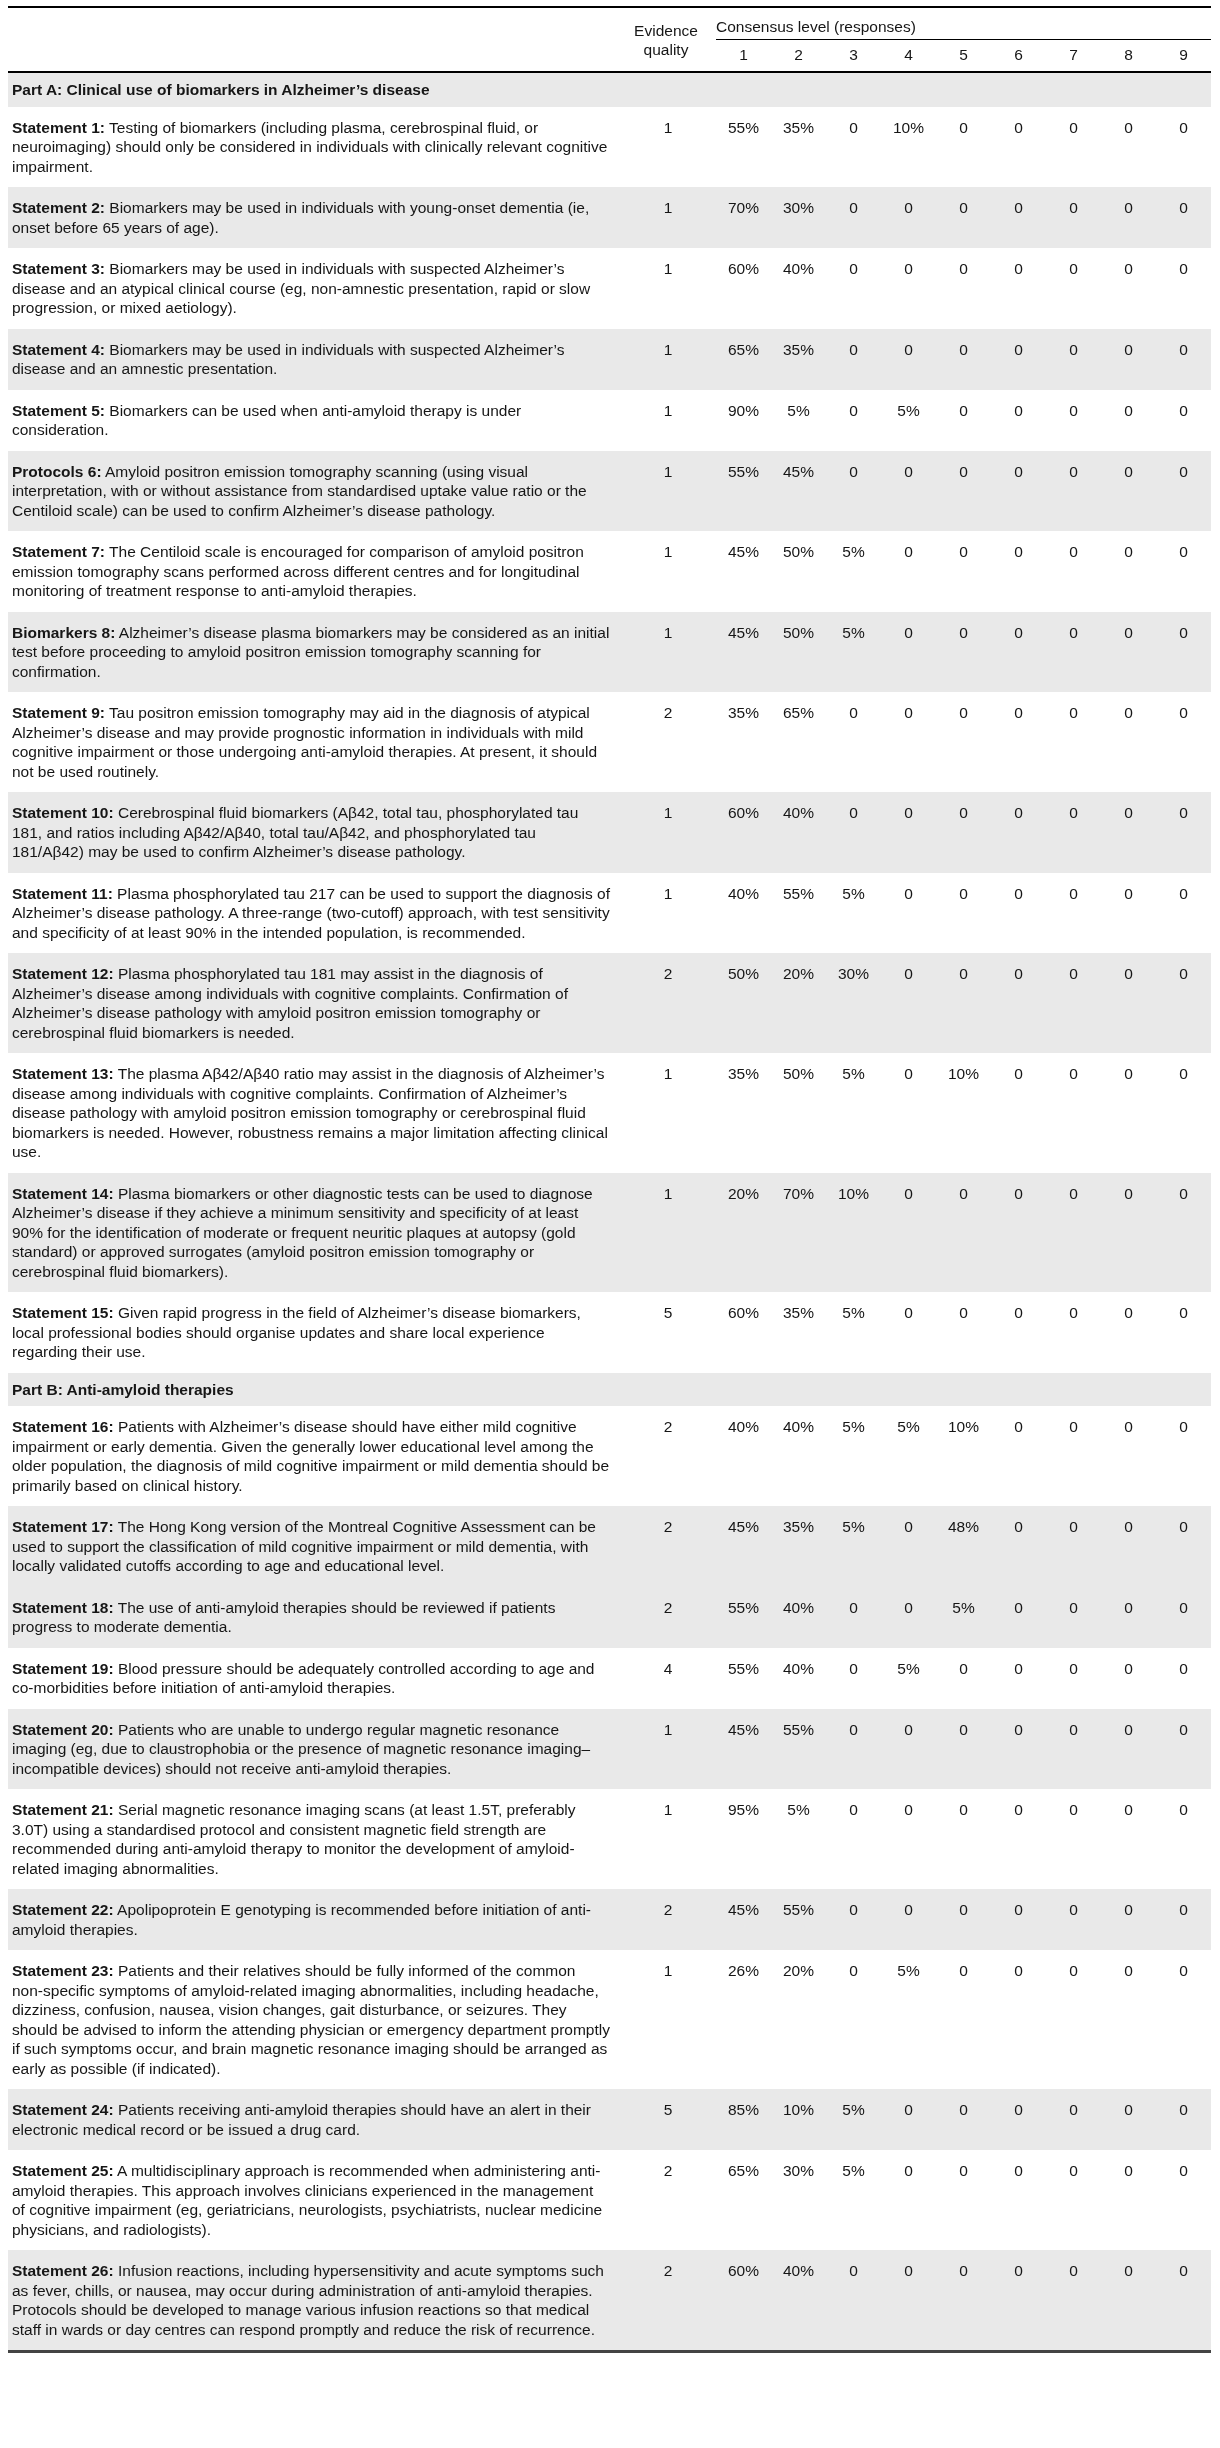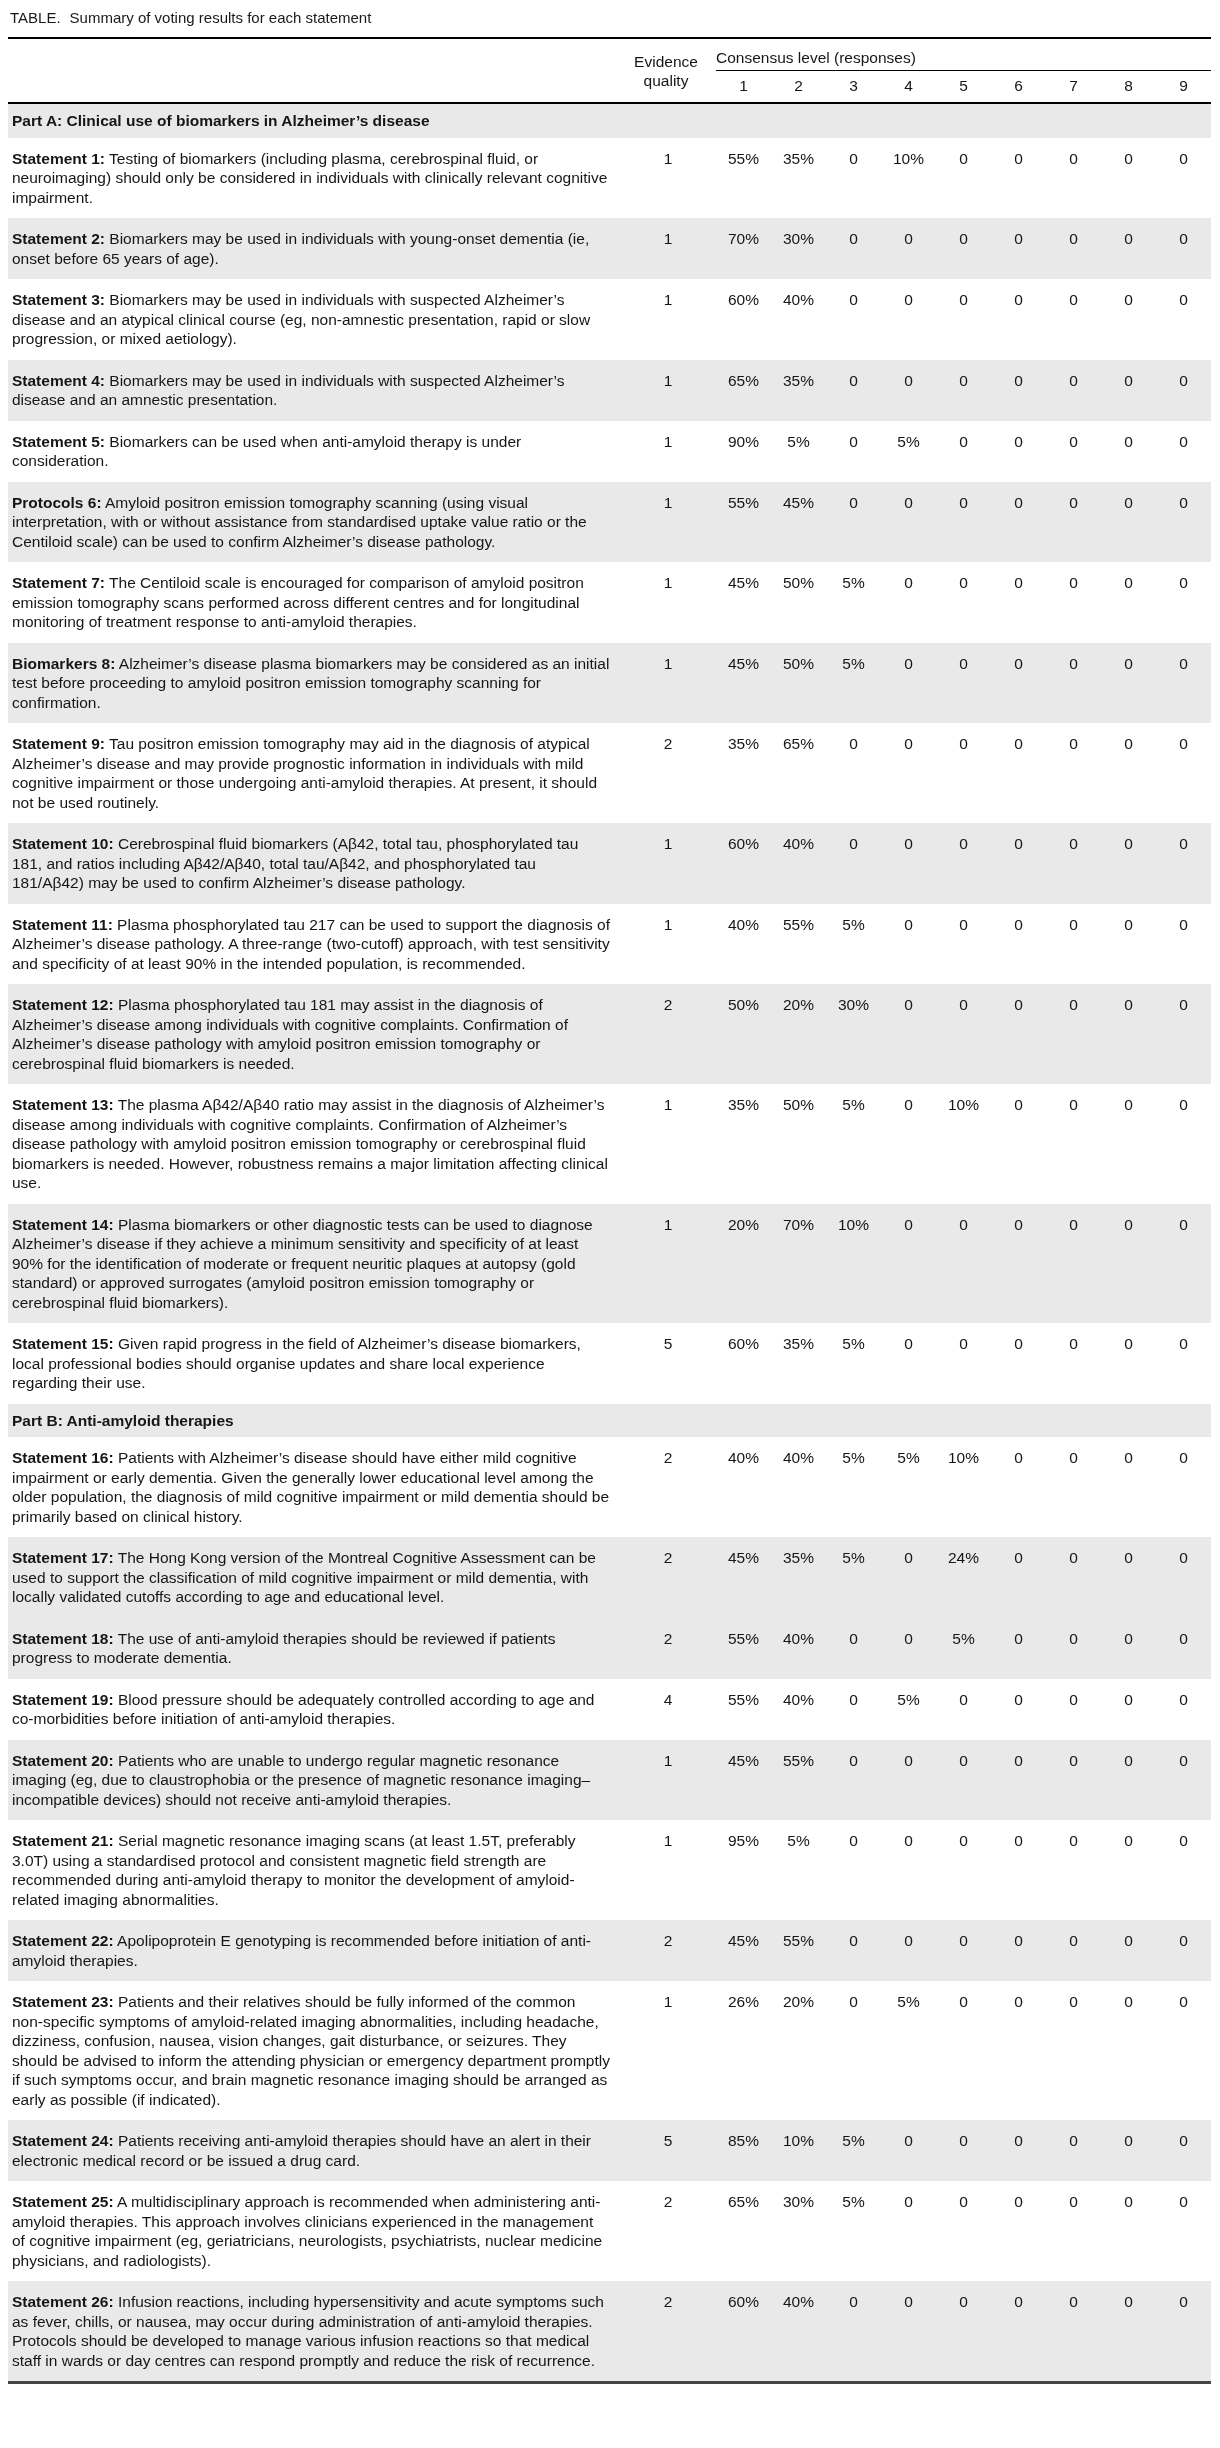--- a/index.html
+++ b/index.html
@@ -84,23 +84,20 @@
   td.val {
     text-align: center;
     padding-top: 11px;
     padding-bottom: 4px;
   }
 </style>
 </head>
 <body>
 
 <div class="page">
-  <div class="caption">
-    <span class="caption-label">TABLE.</span><span>Summary of voting results for each statement</span>
-  </div>
 
   <table class="voting">
     <colgroup>
       <col class="c-statement">
       <col class="c-evidence">
       <col class="c-resp">
         <col class="c-resp">
         <col class="c-resp">
         <col class="c-resp">
         <col class="c-resp">
@@ -342,21 +339,21 @@
           <td class="val response-cell">0</td>
           <td class="val response-cell">0</td>
         </tr>
         <tr class="stmt-row shaded">
           <td class="stmt-cell"><span class="stmt-label">Statement 17:</span> The Hong Kong version of the Montreal Cognitive Assessment can be used to support the classification of mild cognitive impairment or mild dementia, with locally validated cutoffs according to age and educational level.</td>
           <td class="val evidence-cell">2</td>
           <td class="val response-cell">45%</td>
           <td class="val response-cell">35%</td>
           <td class="val response-cell">5%</td>
           <td class="val response-cell">0</td>
-          <td class="val response-cell">24%</td>
+          <td class="val response-cell">48%</td>
           <td class="val response-cell">0</td>
           <td class="val response-cell">0</td>
           <td class="val response-cell">0</td>
           <td class="val response-cell">0</td>
         </tr>
         <tr class="stmt-row shaded">
           <td class="stmt-cell"><span class="stmt-label">Statement 18:</span> The use of anti-amyloid therapies should be reviewed if patients progress to moderate dementia.</td>
           <td class="val evidence-cell">2</td>
           <td class="val response-cell">55%</td>
           <td class="val response-cell">40%</td>

